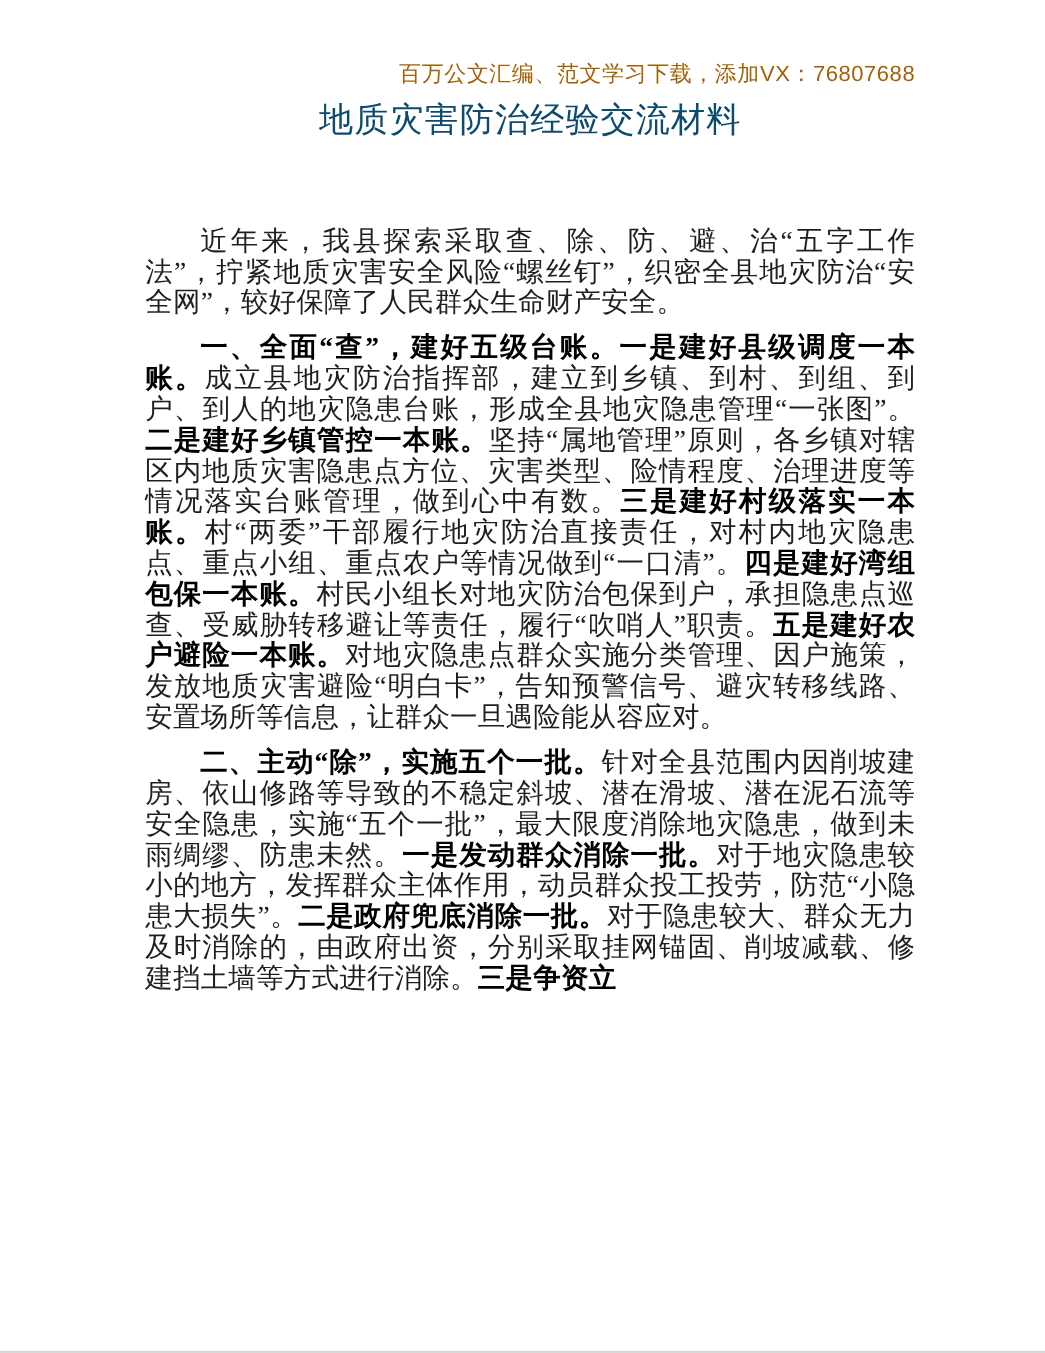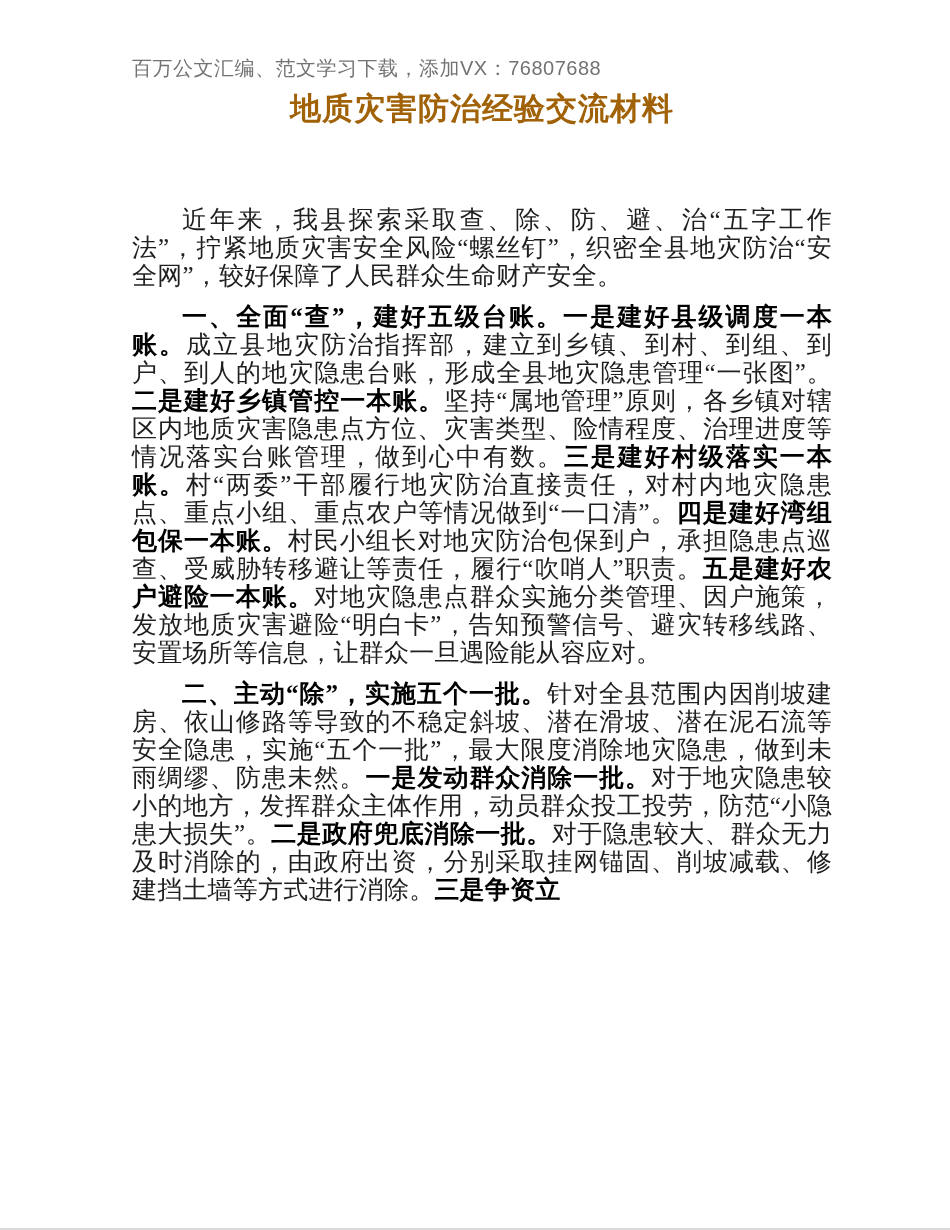--- a/index.html
+++ b/index.html
@@ -11,35 +11,35 @@
     position: relative;
     width: 950px;
     height: 1230px;
     background: #ffffff;
     overflow: hidden;
     box-sizing: border-box;
     padding: 56px 118px 0 132px;
     font-family: "Liberation Serif", "DejaVu Serif", serif;
   }
   .notice {
-    text-align: left;
-    color: #737373;
+    text-align: right;
+    color: #a16207;
     font-family: "Liberation Sans", "DejaVu Sans", sans-serif;
     font-size: 20px;
     line-height: 24px;
     font-weight: 400;
     letter-spacing: 0.5px;
   }
   .title {
     margin: 8px 0 0 0;
     text-align: center;
-    color: #a16207;
+    color: #0c4a6e;
     font-size: 31px;
     line-height: 42px;
-    font-weight: 700;
+    font-weight: 400;
     letter-spacing: 1px;
   }
   .body-text {
     margin-top: 76px;
   }
   .para {
     margin: 0 0 13px 0;
     text-indent: 2em;
     text-align: justify;
     color: #1f1f1f;

